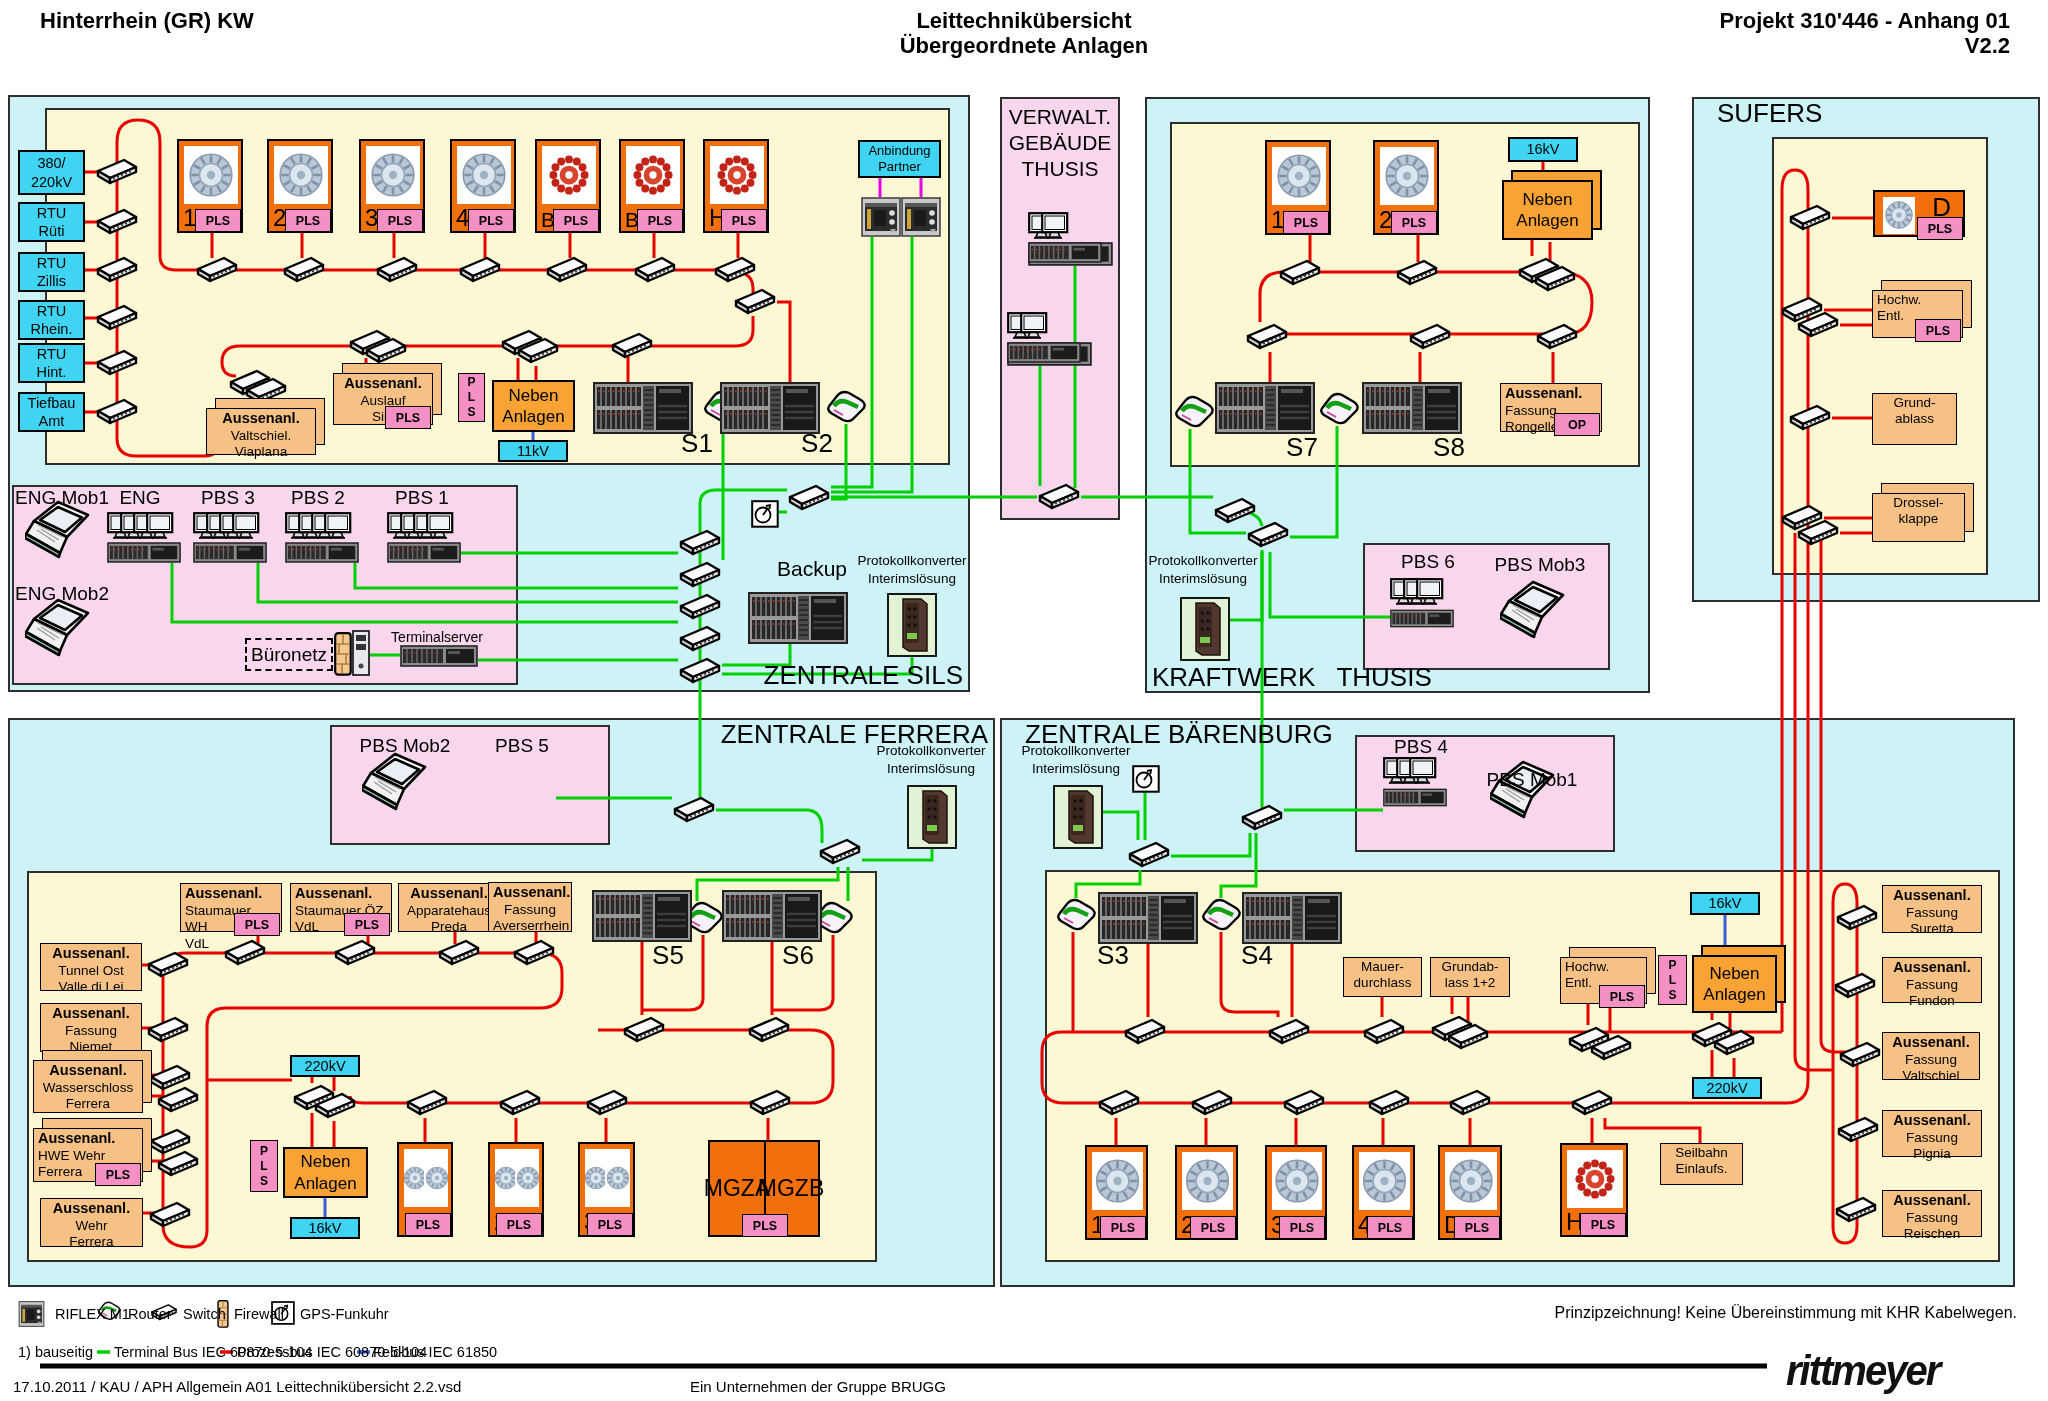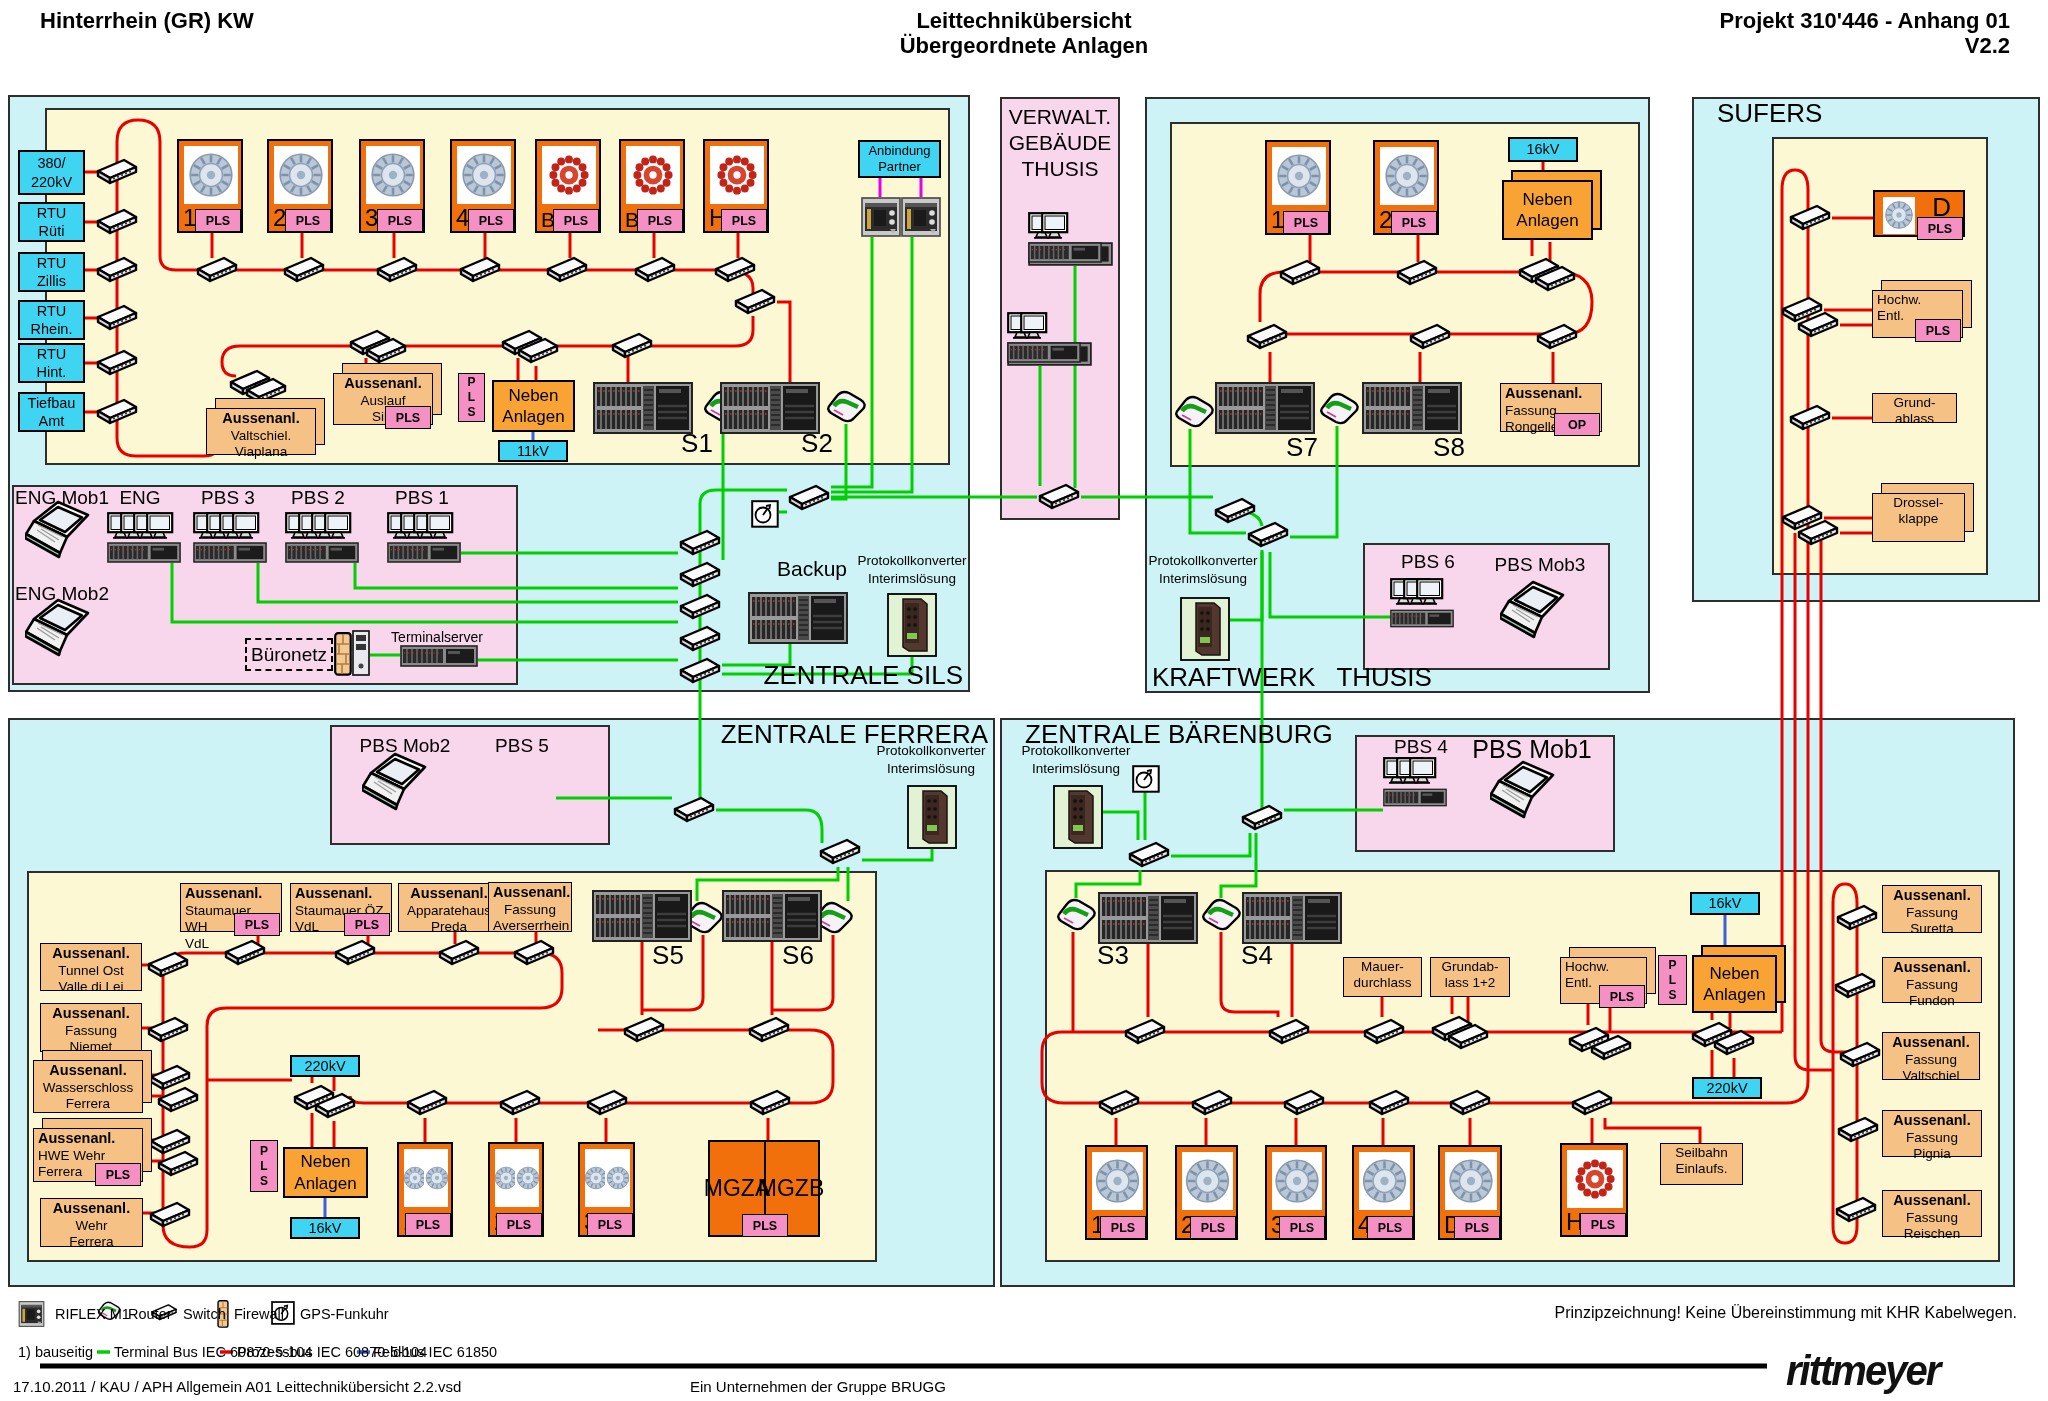--- a/index.html
+++ b/index.html
@@ -765,21 +765,21 @@
     <div class="bx ausn" style="left: 1660px; top: 1143px; width: 83px; height: 42px;">
       <div>Seilbahn</div>
       <div>Einlaufs.</div>
     </div>
     <div class="bx ausn" style="left: 1881px; top: 280px; width: 91px; height: 48px;"></div>
     <div class="bx ausn la" style="left: 1872px; top: 290px; width: 91px; height: 48px;">
       <div>Hochw.</div>
       <div>Entl.</div>
     </div>
     <div class="plstag" style="left: 1915px; top: 319px;">PLS</div>
-    <div class="bx ausn" style="left: 1872px; top: 393px; width: 85px; height: 30px;">
+    <div class="bx ausn" style="left: 1872px; top: 393px; width: 85px; height: 52px;">
       <div>Grund-</div>
       <div>ablass</div>
     </div>
     <div class="bx ausn" style="left: 1881px; top: 483px; width: 93px; height: 49px;"></div>
     <div class="bx ausn" style="left: 1872px; top: 493px; width: 93px; height: 49px;">
       <div>Drossel-</div>
       <div>klappe</div>
     </div>
     <div class="bx neb" style="left: 492px; top: 380px; width: 83px; height: 52px;">
       <div>Neben</div>
@@ -847,14 +847,14 @@
     <div class="flbl" style="left: 1203px; top: 572px; font-size: 13.5px; transform: translateX(-50%);">Interimslösung</div>
     <div class="flbl" style="left: 931px; top: 744px; font-size: 13.5px; transform: translateX(-50%);">Protokollkonverter</div>
     <div class="flbl" style="left: 931px; top: 762px; font-size: 13.5px; transform: translateX(-50%);">Interimslösung</div>
     <div class="flbl" style="left: 1076px; top: 744px; font-size: 13.5px; transform: translateX(-50%);">Protokollkonverter</div>
     <div class="flbl" style="left: 1076px; top: 762px; font-size: 13.5px; transform: translateX(-50%);">Interimslösung</div>
     <div class="flbl" style="left: 1428px; top: 552px; font-size: 19px; transform: translateX(-50%);">PBS 6</div>
     <div class="flbl" style="left: 1540px; top: 555px; font-size: 19px; transform: translateX(-50%);">PBS Mob3</div>
     <div class="flbl" style="left: 405px; top: 736px; font-size: 19px; transform: translateX(-50%);">PBS Mob2</div>
     <div class="flbl" style="left: 522px; top: 736px; font-size: 19px; transform: translateX(-50%);">PBS 5</div>
     <div class="flbl" style="left: 1421px; top: 737px; font-size: 19px; transform: translateX(-50%);">PBS 4</div>
-    <div class="flbl" style="left: 1532px; top: 737px; font-size: 25px; transform: translateX(-50%);">PBS Mob1</div>
+    <div class="flbl" style="left: 1532px; top: 770px; font-size: 19px; transform: translateX(-50%);">PBS Mob1</div>
   </div>
 
 </body></html>

